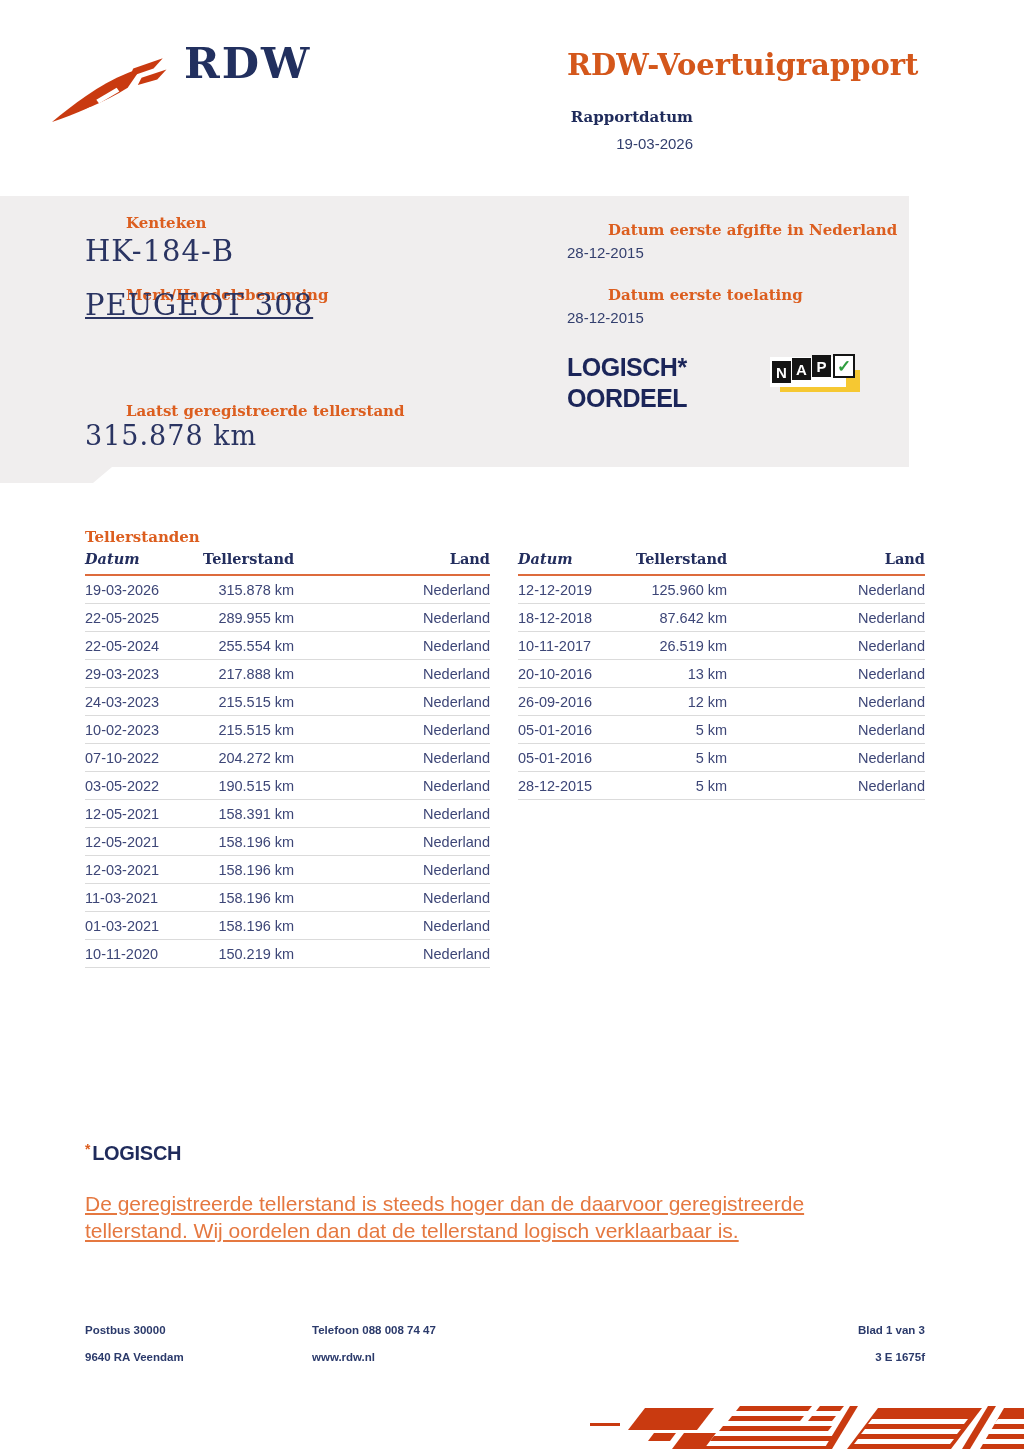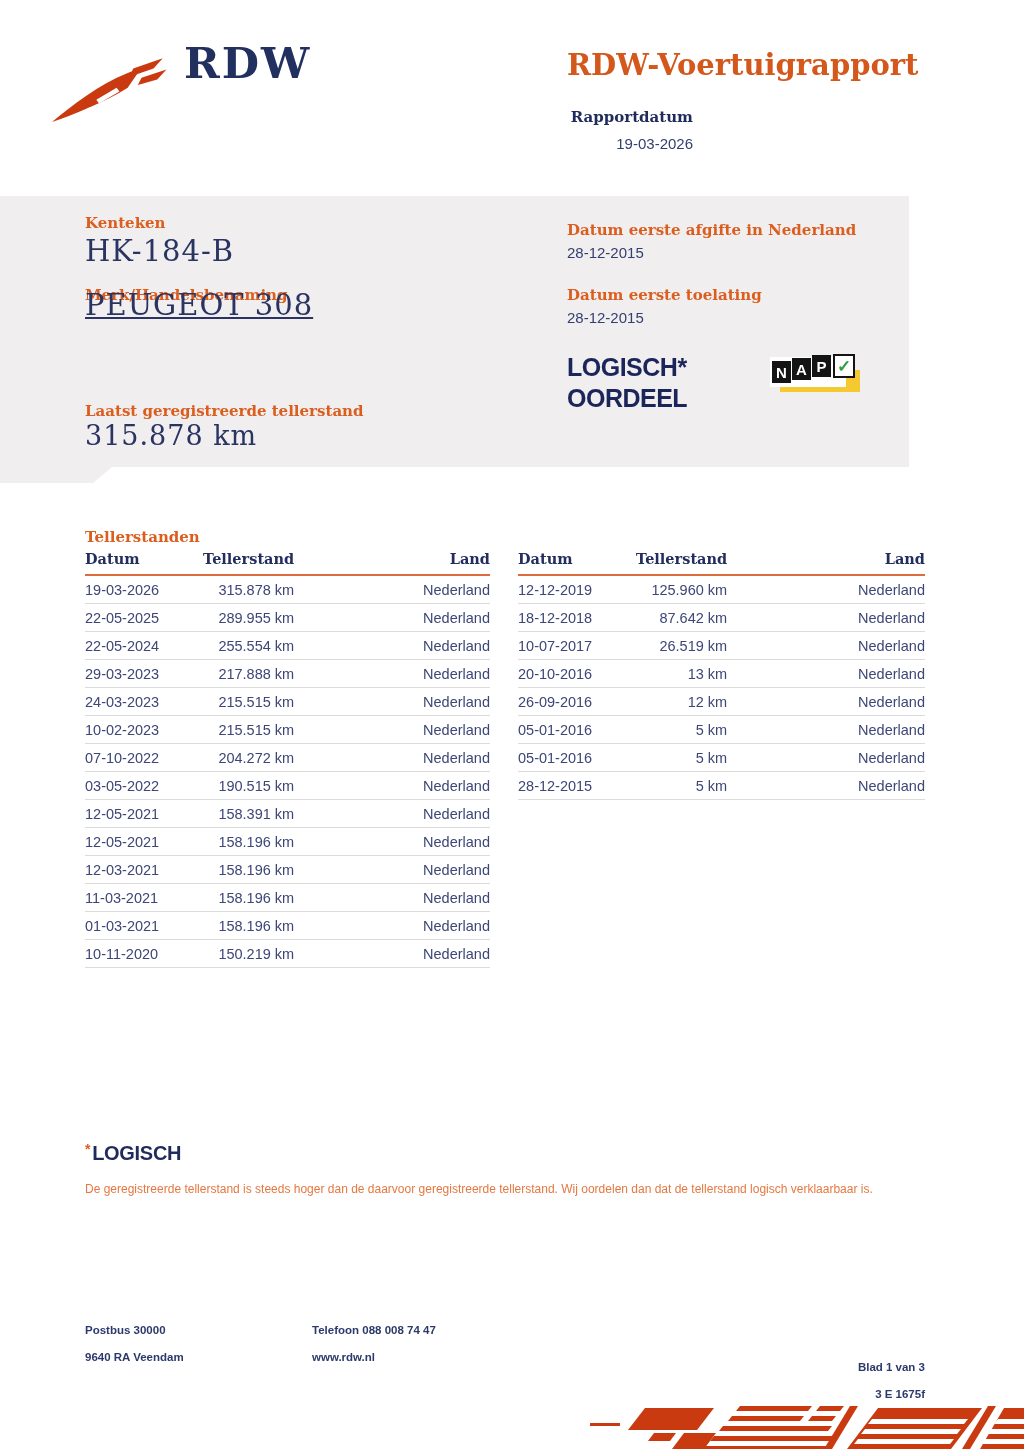--- a/index.html
+++ b/index.html
@@ -31,21 +31,21 @@
   .report-meta{position:absolute;left:567px;top:108px;display:flex;text-align:right;}
   .report-meta .col1{width:126px;}
   .meta-label{font-family:"DejaVu Serif",serif;font-weight:700;font-size:15px;color:var(--navy-dark);}
   .meta-value{margin-top:9px;font-size:15px;color:#333F6E;}
 
   
   .panel{position:absolute;left:0;top:196px;width:909px;height:271px;background:var(--panel);}
   .panel::after{content:"";position:absolute;left:0;top:271px;width:112px;height:16px;
                 background:var(--panel);clip-path:polygon(0 0,112px 0,93px 100%,0 100%);}
   .field-label{position:absolute;font-family:"DejaVu Serif",serif;font-weight:700;
-               font-size:15px;color:var(--orange-label);}
+               font-size:15px;color:var(--orange-label);margin-left:41px;}
   .field-value-serif{position:absolute;font-family:"DejaVu Serif",serif;font-weight:400;
                font-size:29px;color:var(--navy-serif);letter-spacing:1px;}
   .field-value-sans{position:absolute;font-size:15px;color:#333F6E;}
   .verdict{position:absolute;left:567px;top:156px;font-size:25px;font-weight:800;
            color:#1B2559;letter-spacing:-0.5px;line-height:31px;}
 
   
   .nap{position:absolute;left:770px;top:158px;width:94px;height:44px;}
   .nap-yellow{position:absolute;left:10px;top:16px;width:80px;height:22px;background:var(--nap-yellow);}
   .nap-white{position:absolute;left:0;top:3px;width:76px;height:30px;background:#fff;}
@@ -57,42 +57,42 @@
              font-weight:700;font-size:17px;display:flex;align-items:center;justify-content:center;margin-left:1px;}
 
   
   .section-heading{position:absolute;left:85px;top:528px;font-family:"DejaVu Serif",serif;
                    font-weight:700;font-size:15px;color:var(--orange-label);}
   .table-wrap-left{position:absolute;left:85px;top:550px;width:405px;}
   .table-wrap-right{position:absolute;left:518px;top:550px;width:407px;}
   table{width:100%;border-collapse:collapse;font-size:14.5px;color:var(--navy-table);}
   th{font-family:"DejaVu Serif",serif;font-weight:700;font-size:14.5px;color:#232E5E;
      padding:0 0 7px 0;border-bottom:2px solid var(--orange-rule);}
-  th:nth-child(1){width:118px;text-align:left;}
+  th:nth-child(1){width:118px;text-align:left;font-style:italic;}
   th:nth-child(2){width:86px;text-align:right;}
   th:nth-child(3){text-align:right;}
   td{padding:6px 0 5px 0;line-height:16px;border-bottom:1px solid var(--rowline);}
   td:nth-child(1){text-align:left;}
   td:nth-child(2){text-align:right;}
   td:nth-child(3){text-align:right;}
 
   
   .explanation{position:absolute;left:85px;top:1141px;width:800px;}
   .explanation h3{font-size:20px;font-weight:800;color:var(--navy-dark);letter-spacing:-0.3px;}
   .explanation h3 .star{color:var(--orange-label);font-size:14px;vertical-align:6px;margin-right:2px;}
-  .explanation p{margin-top:11px;width:795px;font-size:12px;line-height:27px;color:var(--orange-body);}
+  .explanation p{margin-top:25px;width:795px;font-size:21px;line-height:27px;color:var(--orange-body);text-decoration:underline;}
 
   
   .footer{position:absolute;left:85px;top:1324px;width:840px;height:60px;
           font-size:11.5px;color:var(--navy-footer);}
   .footer .fcol{position:absolute;top:0;}
   .footer .fcol p{margin:0 0 15px 0;font-weight:bold;}
   .footer .f-left{left:0;}
   .footer .f-mid{left:227px;}
-  .footer .f-right{right:0;text-align:right;margin-top:37px;}
+  .footer .f-right{right:0;text-align:right;}
 
   
   .bottom-art{position:absolute;right:0;bottom:0;width:440px;height:55px;}
 </style>
 </head>
 <body>
 
 <div class="page">
 
   <svg class="logo-wing" viewBox="0 0 130 75">
@@ -249,21 +249,21 @@
             <td>12-12-2019</td>
             <td>125.960 km</td>
             <td>Nederland</td>
           </tr>
           <tr>
             <td>18-12-2018</td>
             <td>87.642 km</td>
             <td>Nederland</td>
           </tr>
           <tr>
-            <td>10-07-2017</td>
+            <td>10-11-2017</td>
             <td>26.519 km</td>
             <td>Nederland</td>
           </tr>
           <tr>
             <td>20-10-2016</td>
             <td>13 km</td>
             <td>Nederland</td>
           </tr>
           <tr>
             <td>26-09-2016</td>

